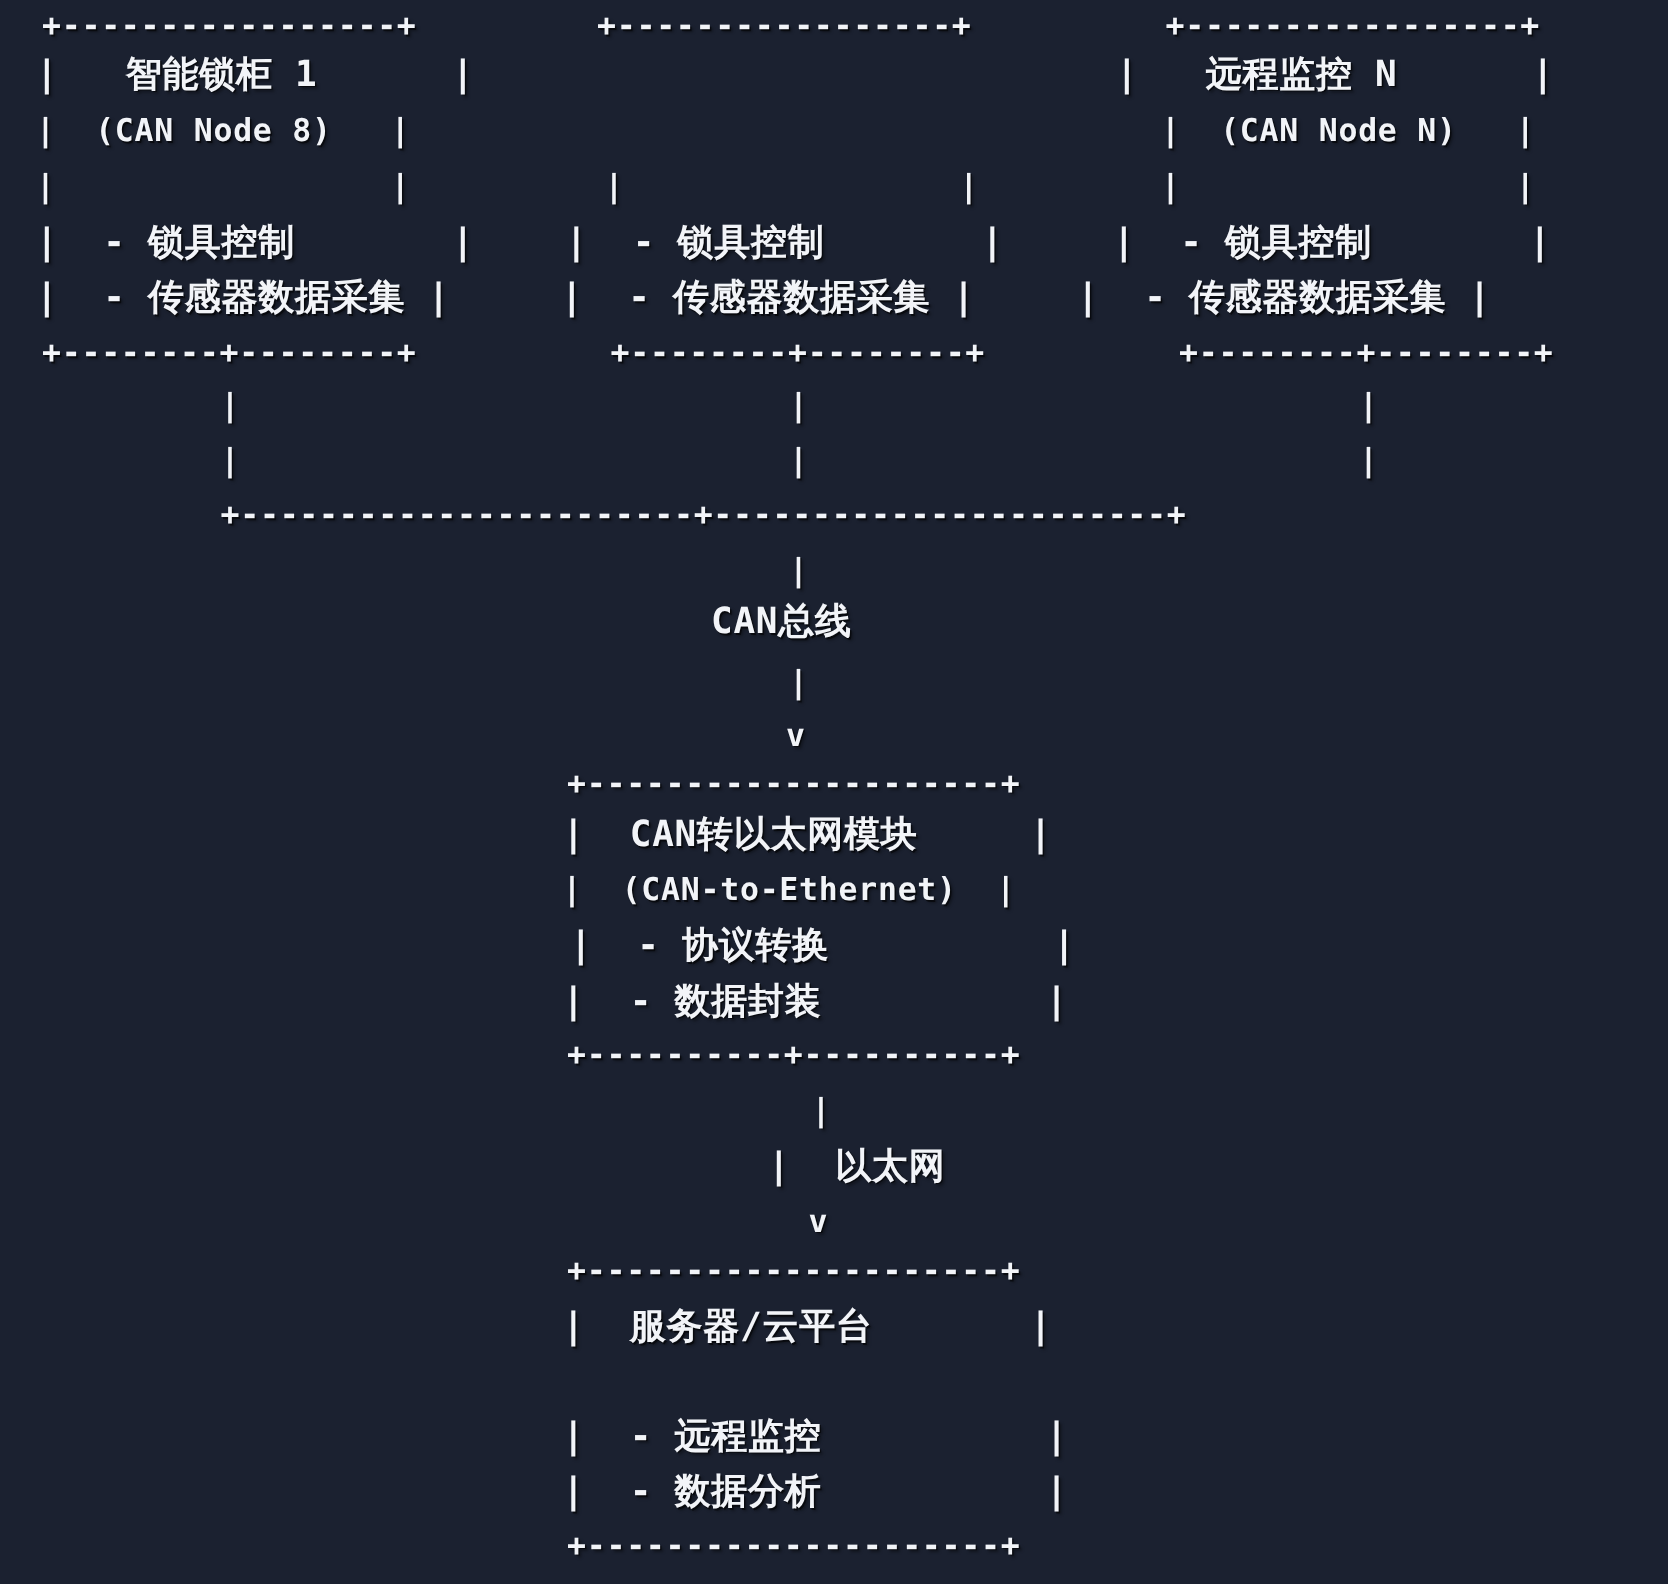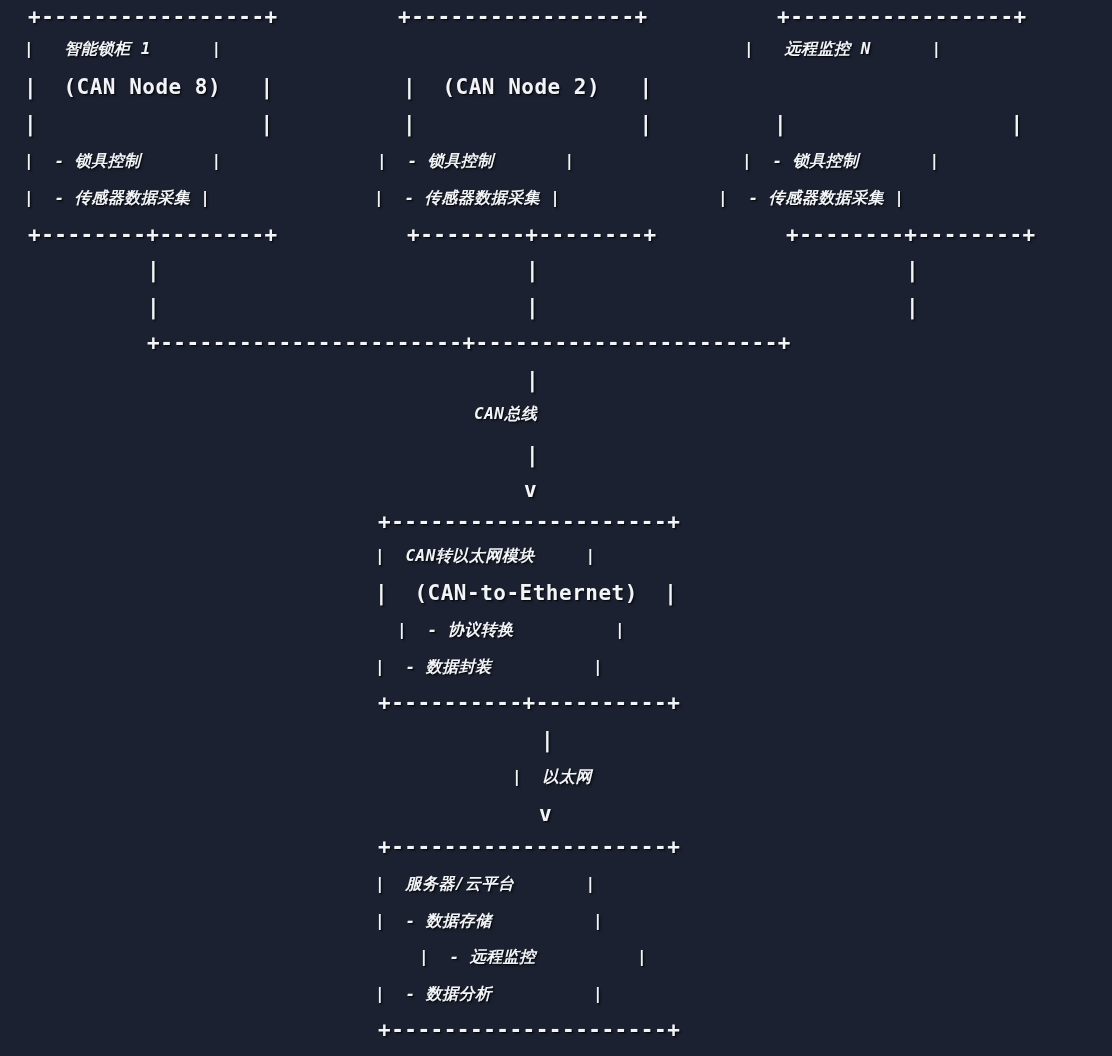--- a/index.html
+++ b/index.html
@@ -26,35 +26,34 @@
     white-space: pre;
     color: #f2f4f8;
     font-family: "DejaVu Sans Mono", "Liberation Mono", monospace;
     font-size: 21px;
     line-height: 22px;
     font-weight: 700;
     letter-spacing: 0.5px;
     text-shadow: 1px 1px 0 rgba(0,0,0,0.55), 2px 2px 2px rgba(0,0,0,0.35);
   }
   .art-row.cjk {
-    font-size: 16px;
-    font-style: italic;
+    font-size: 24px;
   }
 </style>
 </head>
 <body>
 
 <div id="ascii-canvas">
     <div class="art-row" style="left: 28px; top: 6px;">+-----------------+</div>
     <div class="art-row" style="left: 398px; top: 6px;">+-----------------+</div>
     <div class="art-row" style="left: 777px; top: 6px;">+-----------------+</div>
     <div class="art-row cjk" style="left: 24px; top: 38px;">|   智能锁柜 1      |</div>
     <div class="art-row cjk" style="left: 744px; top: 38px;">|   远程监控 N      |</div>
     <div class="art-row" style="left: 24px; top: 76px;">|  (CAN Node 8)   |</div>
-    <div class="art-row" style="left: 403px; top: 76px;">|  (CAN Node 2)   |</div>
+    <div class="art-row" style="left: 774px; top: 76px;">|  (CAN Node N)   |</div>
     <div class="art-row" style="left: 24px; top: 113px;">|                 |</div>
     <div class="art-row" style="left: 403px; top: 113px;">|                 |</div>
     <div class="art-row" style="left: 774px; top: 113px;">|                 |</div>
     <div class="art-row cjk" style="left: 24px; top: 150px;">|  - 锁具控制       |</div>
     <div class="art-row cjk" style="left: 377px; top: 150px;">|  - 锁具控制       |</div>
     <div class="art-row cjk" style="left: 742px; top: 150px;">|  - 锁具控制       |</div>
     <div class="art-row cjk" style="left: 24px; top: 187px;">|  - 传感器数据采集 |</div>
     <div class="art-row cjk" style="left: 374px; top: 187px;">|  - 传感器数据采集 |</div>
     <div class="art-row cjk" style="left: 718px; top: 187px;">|  - 传感器数据采集 |</div>
     <div class="art-row" style="left: 28px; top: 224px;">+--------+--------+</div>
@@ -67,25 +66,24 @@
     <div class="art-row" style="left: 526px; top: 296px;">|</div>
     <div class="art-row" style="left: 906px; top: 296px;">|</div>
     <div class="art-row" style="left: 147px; top: 332px;">+-----------------------+-----------------------+</div>
     <div class="art-row" style="left: 526px; top: 369px;">|</div>
     <div class="art-row cjk" style="left: 474px; top: 403px;">CAN总线</div>
     <div class="art-row" style="left: 526px; top: 444px;">|</div>
     <div class="art-row" style="left: 524px; top: 479px;">v</div>
     <div class="art-row" style="left: 378px; top: 511px;">+---------------------+</div>
     <div class="art-row" style="left: 375px; top: 582px;">|  (CAN-to-Ethernet)  |</div>
     <div class="art-row cjk" style="left: 375px; top: 545px;">|  CAN转以太网模块     |</div>
-    <div class="art-row cjk" style="left: 397px; top: 619px;">|  - 协议转换          |</div>
+    <div class="art-row cjk" style="left: 380px; top: 619px;">|  - 协议转换          |</div>
     <div class="art-row cjk" style="left: 375px; top: 656px;">|  - 数据封装          |</div>
     <div class="art-row" style="left: 378px; top: 692px;">+----------+----------+</div>
     <div class="art-row" style="left: 541px; top: 729px;">|</div>
     <div class="art-row cjk" style="left: 512px; top: 766px;">|  以太网</div>
     <div class="art-row" style="left: 539px; top: 803px;">v</div>
     <div class="art-row" style="left: 378px; top: 836px;">+---------------------+</div>
     <div class="art-row cjk" style="left: 375px; top: 873px;">|  服务器/云平台       |</div>
-    <div class="art-row cjk" style="left: 375px; top: 910px;">|  - 数据存储          |</div>
-    <div class="art-row cjk" style="left: 375px; top: 946px; margin-left: 44px;">|  - 远程监控          |</div>
+    <div class="art-row cjk" style="left: 375px; top: 946px;">|  - 远程监控          |</div>
     <div class="art-row cjk" style="left: 375px; top: 983px; text-align: center;">|  - 数据分析          |</div>
     <div class="art-row" style="left: 378px; top: 1019px;">+---------------------+</div>
   </div>
 
 </body></html>

